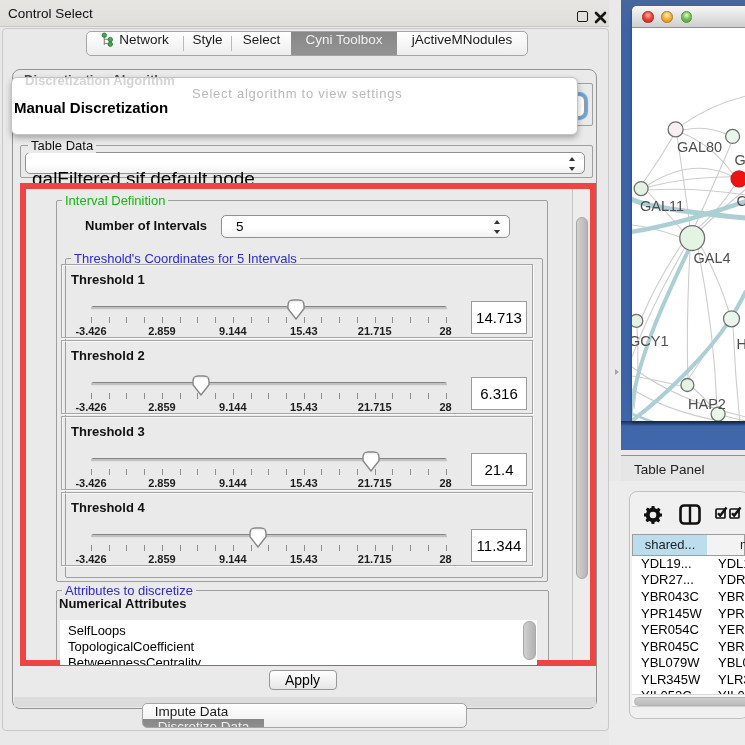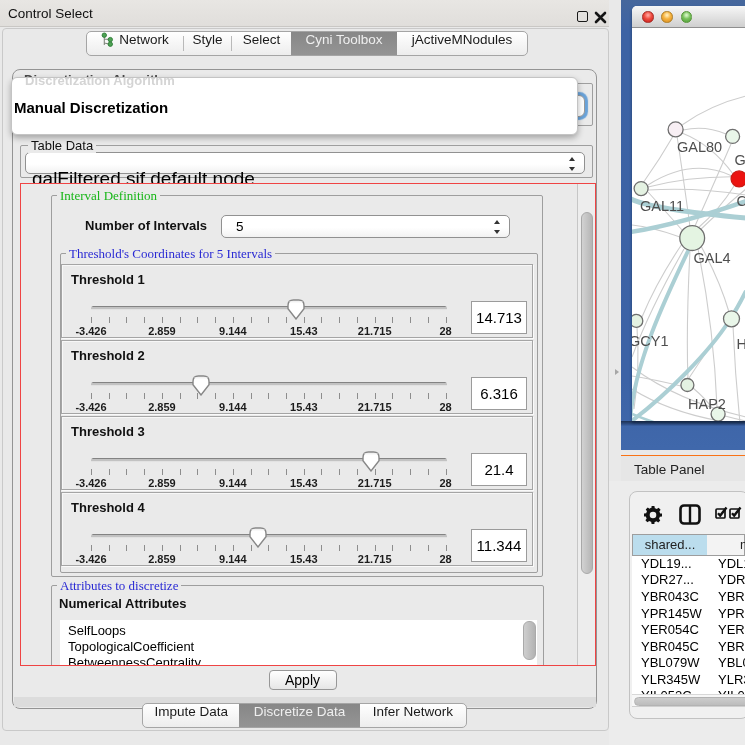--- a/index.html
+++ b/index.html
@@ -52,21 +52,21 @@
   border-radius:5px; font-size:13.5px; color:#000; }
 #tdcombo { left:25px; top:152px; width:560px; height:22px; }
 #tdcombo span { position:absolute; left:6px; top:15px; font-size:19px; }
 .updn { position:absolute; width:9px; height:14px; }
 .updn:before { content:""; position:absolute; left:1.5px; top:0; border-left:3.5px solid transparent;
   border-right:3.5px solid transparent; border-bottom:4.5px solid #333; }
 .updn:after { content:""; position:absolute; left:1.5px; bottom:0; border-left:3.5px solid transparent;
   border-right:3.5px solid transparent; border-top:4.5px solid #333; }
 
 
-#spane { left:20px; top:183px; width:576px; height:483px; border:1px solid #ef4444; background:#eaeaea; overflow:hidden;font-family:Liberation Serif, serif; }
+#spane { left:20px; top:183px; width:576px; height:483px; border:6px solid #ef4444; background:#eaeaea; overflow:hidden; }
 #vsb { position:absolute; right:0; top:0; width:18px; height:483px; background:#ededed; border-left:1px solid #c6c6c6; }
 #vsb .th { position:absolute; left:2.5px; top:28px; width:12px; height:362px; border-radius:6px;
   background:linear-gradient(90deg,#d2d2d2,#b5b5b5); border:1px solid #a8a8a8; }
 
 
 #ivg { left:30px; top:11px; width:492px; height:382px; }
 #ivg .gtitle { color:#17b617; }
 #thg { left:39px; top:69px; width:478px; height:320px; }
 #thg .gtitle { color:#2a2ad4; }
 #atg { left:30px; top:401px; width:493px; height:120px; }
@@ -94,21 +94,21 @@
 #alist { left:60px; top:620px; width:477px; height:45px; background:#fff; overflow:hidden; }
 #alist div { position:absolute; left:8px; font-size:13px; color:#000; }
 #alist .sb { left:auto; right:1px; top:1px; width:13px; height:39px; border-radius:6px;
   background:linear-gradient(90deg,#cfcfcf,#b2b2b2); border:1px solid #aaa; }
 
 #applyrow { left:13px; top:666px; width:583px; height:31px; background:#eaeaea; }
 #apply { left:268.5px; top:670px; width:68px; height:20px; background:linear-gradient(#ffffff,#e6e6e6);
   border:1px solid #979797; border-radius:4px; font-size:14px; color:#000; text-align:center; line-height:18px; }
 #botband { left:13.5px; top:697px; width:582px; height:10px; background:#dcdcdc; }
 
-#bottabs { left:142px; top:703px; width:325px; height:25px; z-index:4; }
+#bottabs { left:142px; top:703px; width:325px; height:25px; z-index:4;flex-direction:column; }
 
 
 #blue { left:621px; top:0; width:124px; height:450px;
   background:linear-gradient(#46679c 0, #3d63a4 30px, #3c63a6 380px, #4068ab 449px); }
 #macwin { position:absolute; left:10.5px; top:6px; width:114px; height:415px; background:#fff;
   border-radius:5px 0 0 0; box-shadow:0 2px 3px rgba(10,25,50,0.55); overflow:hidden; }
 #mactb { position:absolute; left:0; top:0; width:114px; height:21.5px;
   background:linear-gradient(#f7f7f7,#cfcfcf); border-bottom:1px solid #8f8f8f; }
 .light { position:absolute; top:5px; width:11.5px; height:11.5px; border-radius:50%; }
 #lr { left:10.5px; background:radial-gradient(circle at 50% 32%, #ff9d96 8%, #ee4b3e 45%, #c81e1a 95%); border:0.5px solid #a32722;}
@@ -292,20 +292,21 @@
 <div class="abs" id="apply">Apply</div>
 
 <div class="abs tabbar" id="bottabs">
   <div class="tab" style="width:97px">Impute Data</div>
   <div class="tab sel" style="width:121px">Discretize Data</div>
   <div class="tab" style="width:107px">Infer Network</div>
 </div>
 
 <div class="abs" id="popup">
   <div class="fade">Discretization Algorithm</div>
+  <div class="hint">Select algorithm to view settings</div>
   <div class="it1">Manual Discretization</div>
 </div>
 
 <div class="abs" id="rightcol"></div>
 <div class="abs" id="blue">
       <div style="position:absolute;left:0;top:420.5px;width:124px;height:5px;background:linear-gradient(#1d3152,#2c4a7e 55%,#3c63a6)"></div>
   <div id="macwin">
     <div style="position:absolute;left:0;top:22.5px;width:132px;height:393px"><svg id="net" width="114" height="394" viewBox="0 0 114 394">
 <g fill="none" stroke="#cdcdcd" stroke-width="1.1">
   <path d="M 43 104 Q 28 130 11 154"></path>

